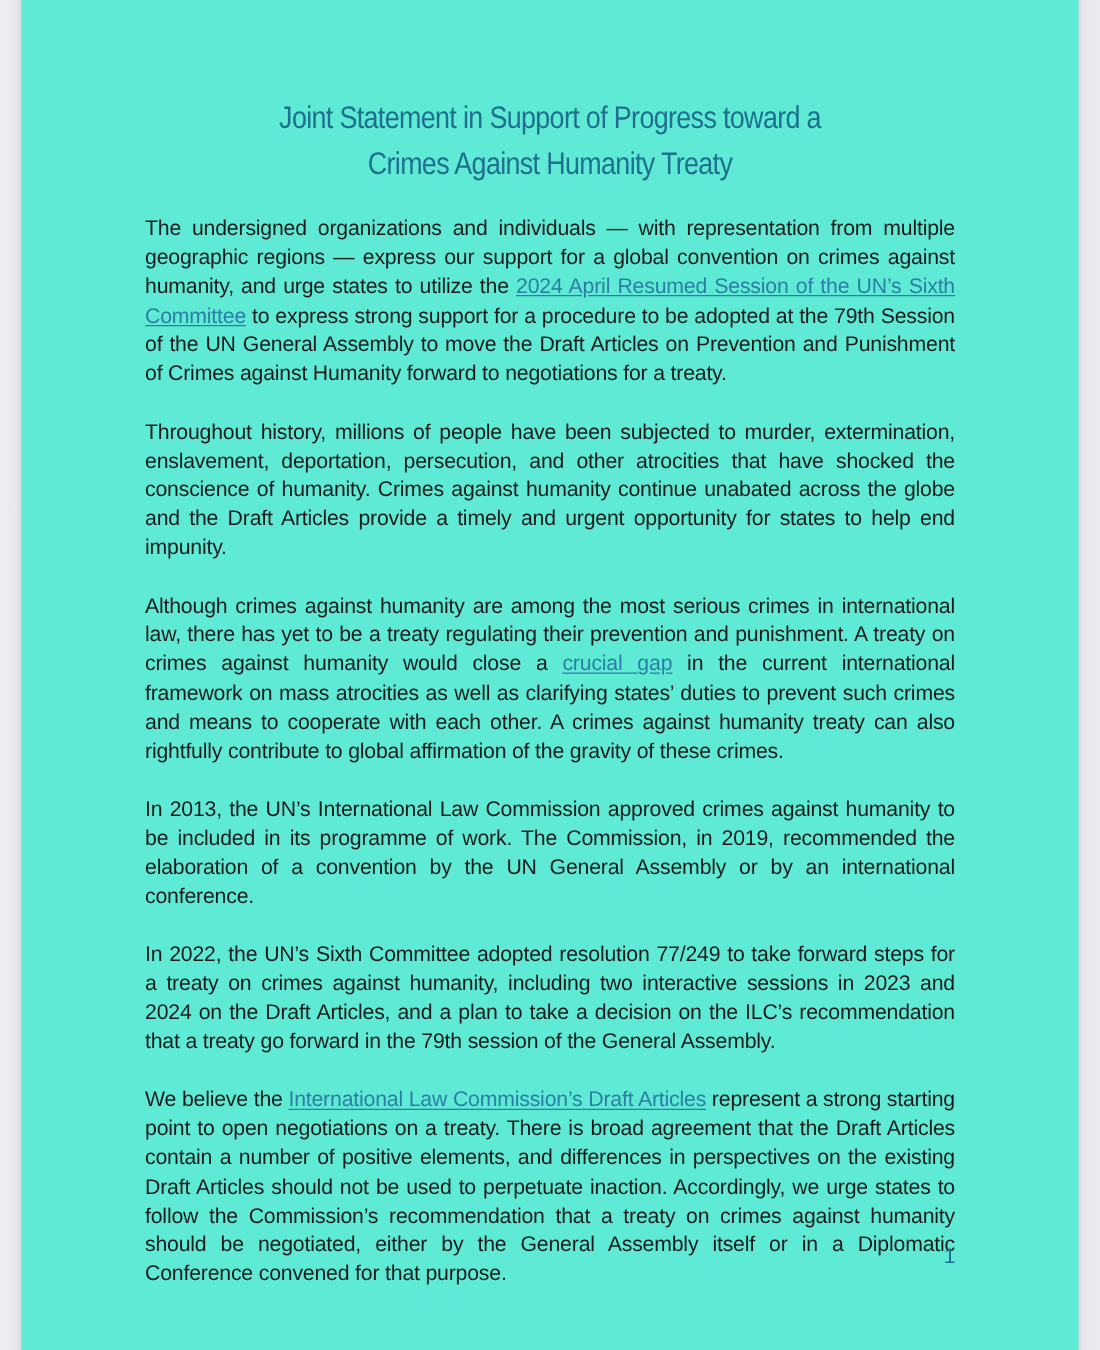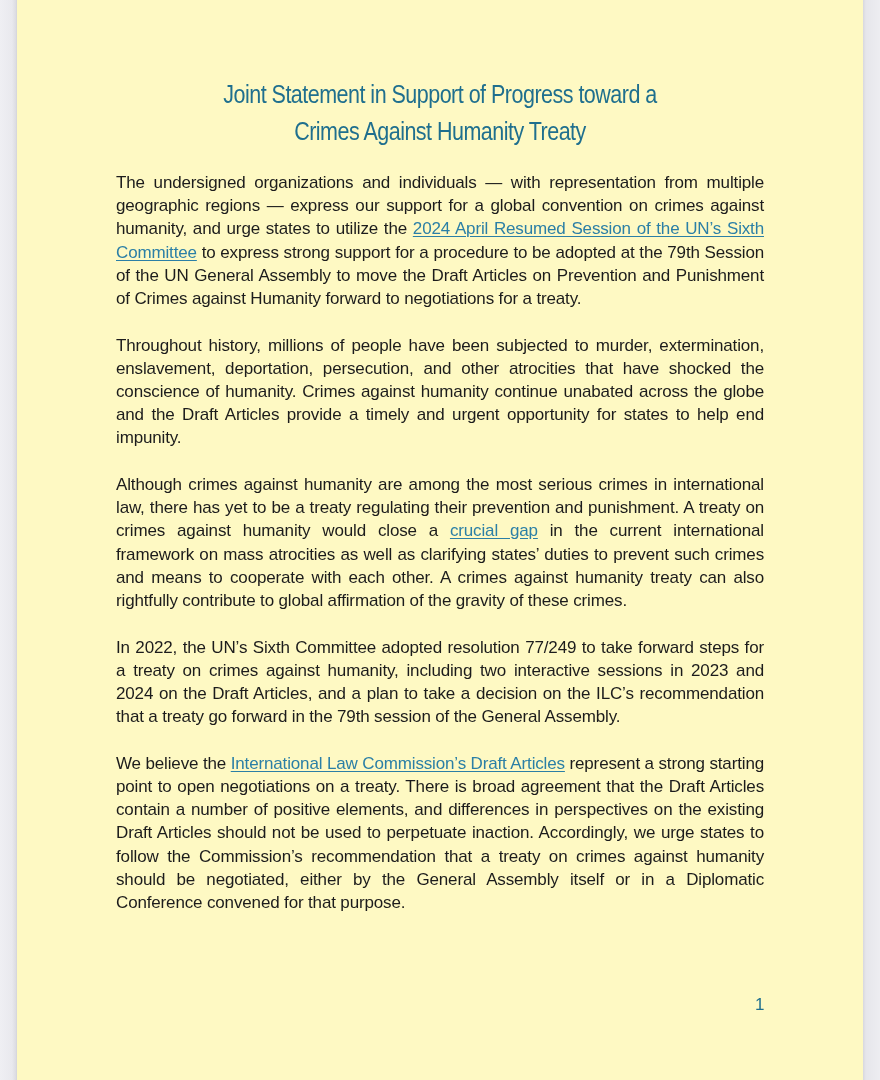--- a/index.html
+++ b/index.html
@@ -27,21 +27,21 @@
       left: 863px; top: 0;
       width: 17px; height: 1080px;
       background: linear-gradient(to right, #d8d8de 0px, #e6e6eb 3px, #ededf1 17px);
     }
     .page {
       position: absolute;
       left: 17px;
       top: 0;
       width: 846px;
       height: 1080px;
-      background: #fef9c3;
+      background: #5eead4;
       text-decoration: underline;
     }
     .title {
       position: absolute;
       left: 0;
       top: 76px;
       width: 846px;
       text-align: center;
       color: #1f6f8e;
       font-family: "Liberation Sans", sans-serif;
@@ -97,20 +97,21 @@
       <span>Crimes Against Humanity Treaty</span>
     </h1>
 
     <div class="body">
       <p class="para"><span>The undersigned organizations and individuals — with representation from multiple geographic regions — express our support for a global convention on crimes against humanity, and urge states to utilize the </span><a class="link">2024 April Resumed Session of the UN’s Sixth Committee</a><span> to express strong support for a procedure to be adopted at the 79th Session of the UN General Assembly to move the Draft Articles on Prevention and Punishment of Crimes against Humanity forward to negotiations for a treaty.</span></p>
 
       <p class="para">Throughout history, millions of people have been subjected to murder, extermination, enslavement, deportation, persecution, and other atrocities that have shocked the conscience of humanity. Crimes against humanity continue unabated across the globe and the Draft Articles provide a timely and urgent opportunity for states to help end impunity.</p>
 
       <p class="para"><span>Although crimes against humanity are among the most serious crimes in international law, there has yet to be a treaty regulating their prevention and punishment.  A treaty on crimes against humanity would close a </span><a class="link">crucial gap</a><span> in the current international framework on mass atrocities as well as clarifying states’ duties to prevent such crimes and means to cooperate with each other. A crimes against humanity treaty can also rightfully contribute to global affirmation of the gravity of these crimes.</span></p>
 
+      <p class="para">In 2013, the UN’s International Law Commission approved crimes against humanity to be included in its programme of work. The Commission, in 2019, recommended the elaboration of a convention by the UN General Assembly or by an international conference.</p>
 
       <p class="para">In 2022, the UN’s Sixth Committee adopted resolution 77/249 to take forward steps for a treaty on crimes against humanity, including two interactive sessions in 2023 and 2024 on the Draft Articles, and a plan to take a decision on the ILC’s recommendation that a treaty go forward in the 79th session of the General Assembly.</p>
 
       <p class="para"><span>We believe the </span><a class="link">International Law Commission’s Draft Articles</a><span> represent a strong starting point to open negotiations on a treaty. There is broad agreement that the Draft Articles contain a number of positive elements, and differences in perspectives on the existing Draft Articles should not be used to perpetuate inaction. Accordingly, we urge states to follow the Commission’s recommendation that a treaty on crimes against humanity should be negotiated, either by the General Assembly itself or in a Diplomatic Conference convened for that purpose.</span></p>
     </div>
 
     <div class="page-num">1</div>
   </div>
 
   <div class="gutter-right"></div>

